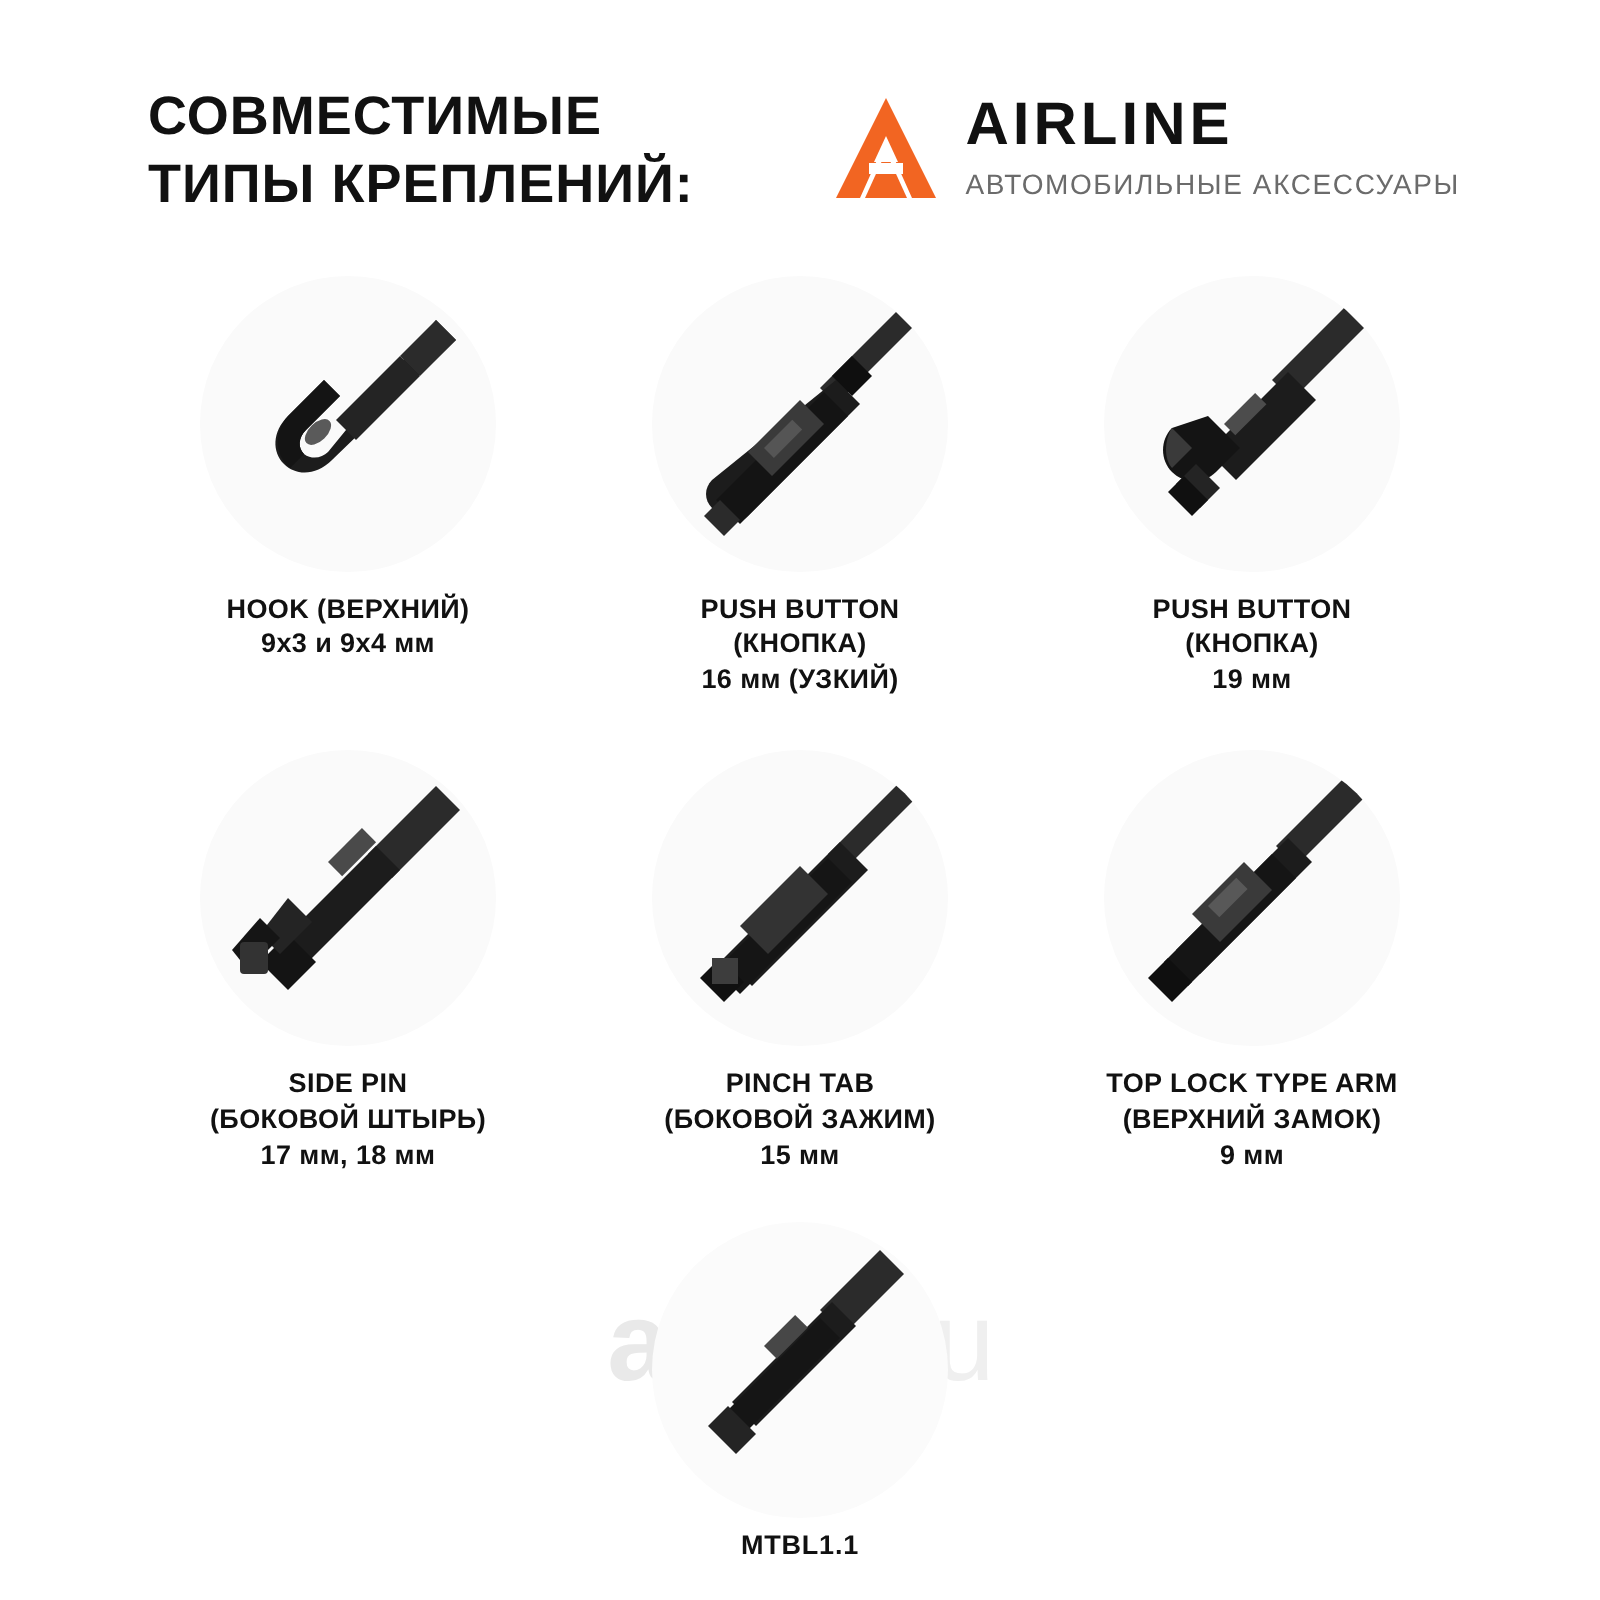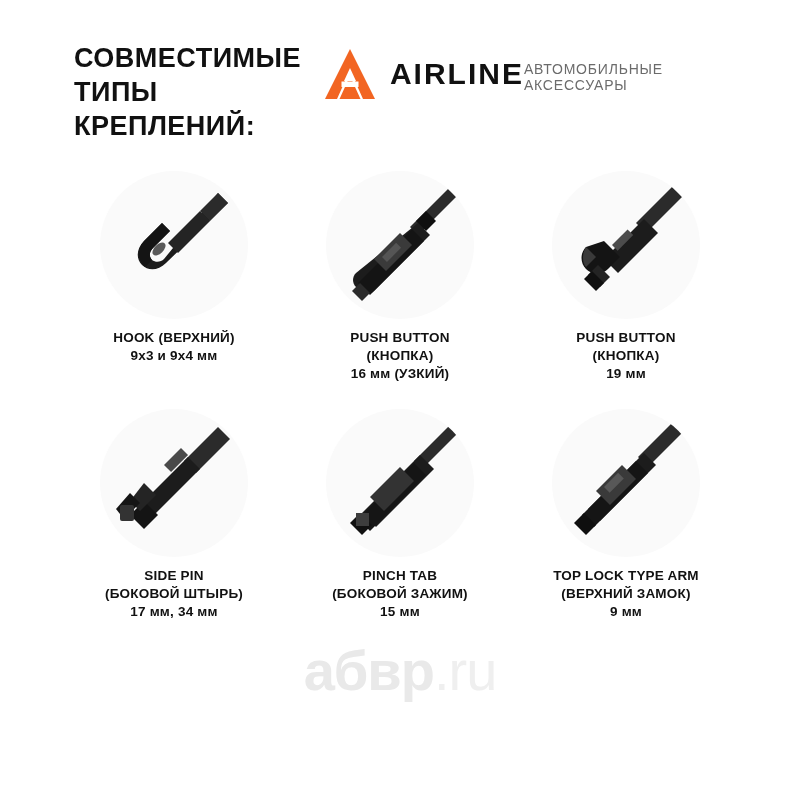--- a/index.html
+++ b/index.html
@@ -48,22 +48,22 @@
     padding-right: 30px;
   }
   .brand-mark {
     width: 56px;
     height: 56px;
     flex: none;
     position: relative;
   }
   .brand-text {
     display: flex;
-    flex-direction: row;
-    align-items: center;
+    flex-direction: column;
+    align-items: flex-start;
   }
   .brand-name {
     font-size: 30px;
     font-weight: bold;
     letter-spacing: 2px;
     color: #111111;
     line-height: 1;
   }
   .brand-sub {
     font-size: 14px;
@@ -238,21 +238,21 @@
               <path d="M44 92 L58 106 L44 120 L30 106 Z" fill="#141414"></path>
               <rect x="64" y="56" width="24" height="10" transform="rotate(-45 64 56)" fill="#4a4a4a"></rect>
               <path d="M44 74 L56 86 L40 102 L30 92 Z" fill="#242424"></path>
               <path d="M30 84 L40 94 L24 110 L16 100 Z" fill="#151515"></path>
               <rect x="20" y="96" width="14" height="16" rx="2" fill="#333"></rect>
             </g>
           </svg>
         </div>
         <div class="caption">SIDE PIN
 (БОКОВОЙ ШТЫРЬ)
-17 мм, 34 мм</div>
+17 мм, 18 мм</div>
       </div>
 
       <div class="cell">
         <div class="circle">
           <svg width="148" height="148" viewBox="0 0 148 148">
             <g fill="#1c1c1c">
               <path d="M124 16 L132 24 L96 60 L88 52 Z" fill="#2b2b2b"></path>
               <path d="M94 46 L108 60 L50 118 L36 104 Z"></path>
               <path d="M88 54 L100 66 L44 122 L32 110 Z" fill="#151515"></path>
               <path d="M74 58 L88 72 L58 102 L44 88 Z" fill="#333"></path>
@@ -279,20 +279,36 @@
             </g>
           </svg>
         </div>
         <div class="caption">TOP LOCK TYPE ARM
 (ВЕРХНИЙ ЗАМОК)
 9 мм</div>
       </div>
 
     </div>
 
+    <div class="row row3">
+      <div class="cell zfront">
+        <div class="circle" style="background:#fbfbfb;">
+          <svg width="148" height="148" viewBox="0 0 148 148">
+            <g fill="#1c1c1c">
+              <path d="M114 14 L126 26 L96 56 L84 44 Z" fill="#2b2b2b"></path>
+              <path d="M90 40 L102 52 L52 102 L40 90 Z"></path>
+              <path d="M84 48 L94 58 L46 106 L36 96 Z" fill="#151515"></path>
+              <path d="M38 92 L52 106 L42 116 L28 102 Z" fill="#242424"></path>
+              <rect x="56" y="62" width="22" height="9" transform="rotate(-45 56 62)" fill="#474747"></rect>
+            </g>
+          </svg>
+        </div>
+        <div class="code">MTBL1.1</div>
+      </div>
+    </div>
 
   </div>
 
   <div class="watermark">
     <span>абвр</span><span class="dom">.ru</span>
   </div>
 
 </div>
 
 </body></html>

